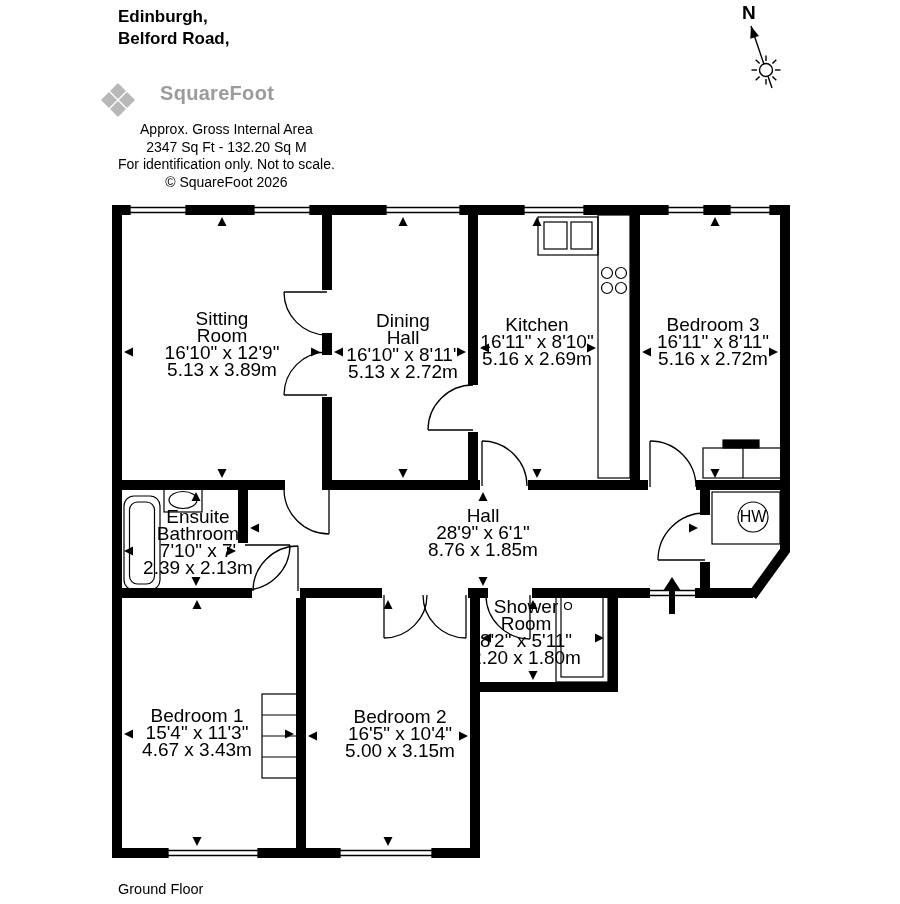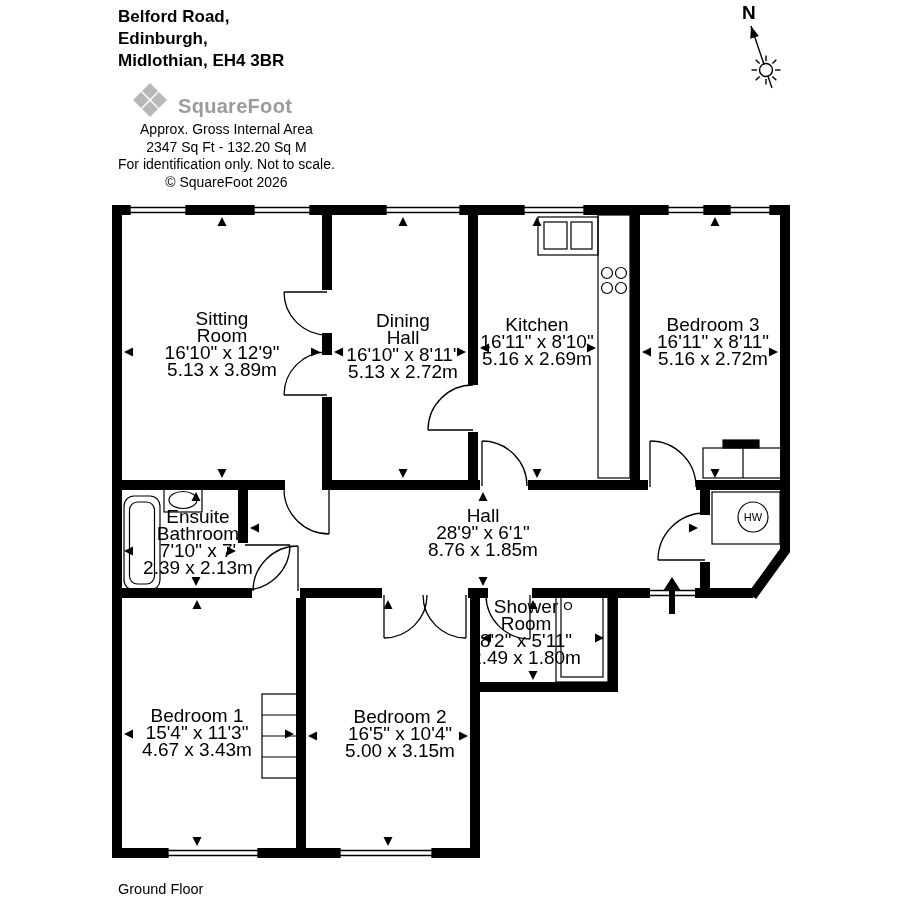--- a/index.html
+++ b/index.html
@@ -1,39 +1,38 @@
 <!DOCTYPE html>
 <html><head>
 <meta charset="utf-8">
 <style>
   html,body{margin:0;padding:0;background:#fff;}
   .page{position:relative;width:900px;height:904px;background:#fff;overflow:hidden;
         font-family:"Liberation Sans",sans-serif;color:#000;}
   .address{position:absolute;left:118px;top:6px;font-size:17px;font-weight:bold;line-height:22px;}
-  .logo{position:absolute;left:132px;top:82px;display:flex;align-items:flex-end;gap:10px;}
+  .logo{position:absolute;left:100px;top:82px;display:flex;align-items:flex-start;gap:24px;}
   .logo-text{font-size:20px;font-weight:bold;color:#9b9b9b;letter-spacing:.3px;}
   .area{position:absolute;left:118px;top:121px;font-size:14px;line-height:17.5px;text-align:center;}
   .north-n{position:absolute;left:742px;top:2px;font-size:19px;font-weight:bold;}
   .north-svg{position:absolute;left:736px;top:20px;}
   .plan-svg{position:absolute;left:0;top:0;}
   .room-label{position:absolute;transform:translate(-50%,-50%);text-align:center;
               font-size:19px;line-height:17px;white-space:nowrap;}
   .room-label .rname{white-space:pre-line;}
-  .hw-label{position:absolute;left:753px;top:517px;transform:translate(-50%,-50%);font-size:11px;}
+  .hw-label{position:absolute;left:753px;top:517px;transform:translate(-50%,-50%);font-size:16px;}
   .floor-label{position:absolute;left:118px;top:881px;font-size:14.5px;}
 </style>
 </head>
 <body>
 
 <div class="page">
 
   <div class="address">
+    <div>Edinburgh,</div>
     <div>Belford Road,</div>
-    <div>Edinburgh,</div>
-    <div>Midlothian, EH4 3BR</div>
   </div>
 
   <div class="logo">
     <svg width="36" height="36" viewBox="0 0 36 36">
       <g fill="#b8b8b8">
         <path d="M18,1 L26,9 L18,17 L10,9 Z"></path>
         <path d="M9,10 L17,18 L9,26 L1,18 Z"></path>
         <path d="M27,10 L35,18 L27,26 L19,18 Z"></path>
         <path d="M18,19 L26,27 L18,35 L10,27 Z"></path>
       </g>
@@ -337,21 +336,21 @@
   </div>
   <div class="room-label" style="left:483px;top:532px">
     <div class="rname">Hall</div>
     <div class="rdim">28'9" x 6'1"</div>
     <div class="rdim">8.76 x 1.85m</div>
   </div>
   <div class="room-label" style="left:526px;top:632px">
     <div class="rname">Shower
 Room</div>
     <div class="rdim">8'2" x 5'11"</div>
-    <div class="rdim">2.49 x 1.80m</div>
+    <div class="rdim">2.20 x 1.80m</div>
   </div>
   <div class="room-label" style="left:197px;top:732px">
     <div class="rname">Bedroom 1</div>
     <div class="rdim">15'4" x 11'3"</div>
     <div class="rdim">4.67 x 3.43m</div>
   </div>
   <div class="room-label" style="left:400px;top:733px">
     <div class="rname">Bedroom 2</div>
     <div class="rdim">16'5" x 10'4"</div>
     <div class="rdim">5.00 x 3.15m</div>

